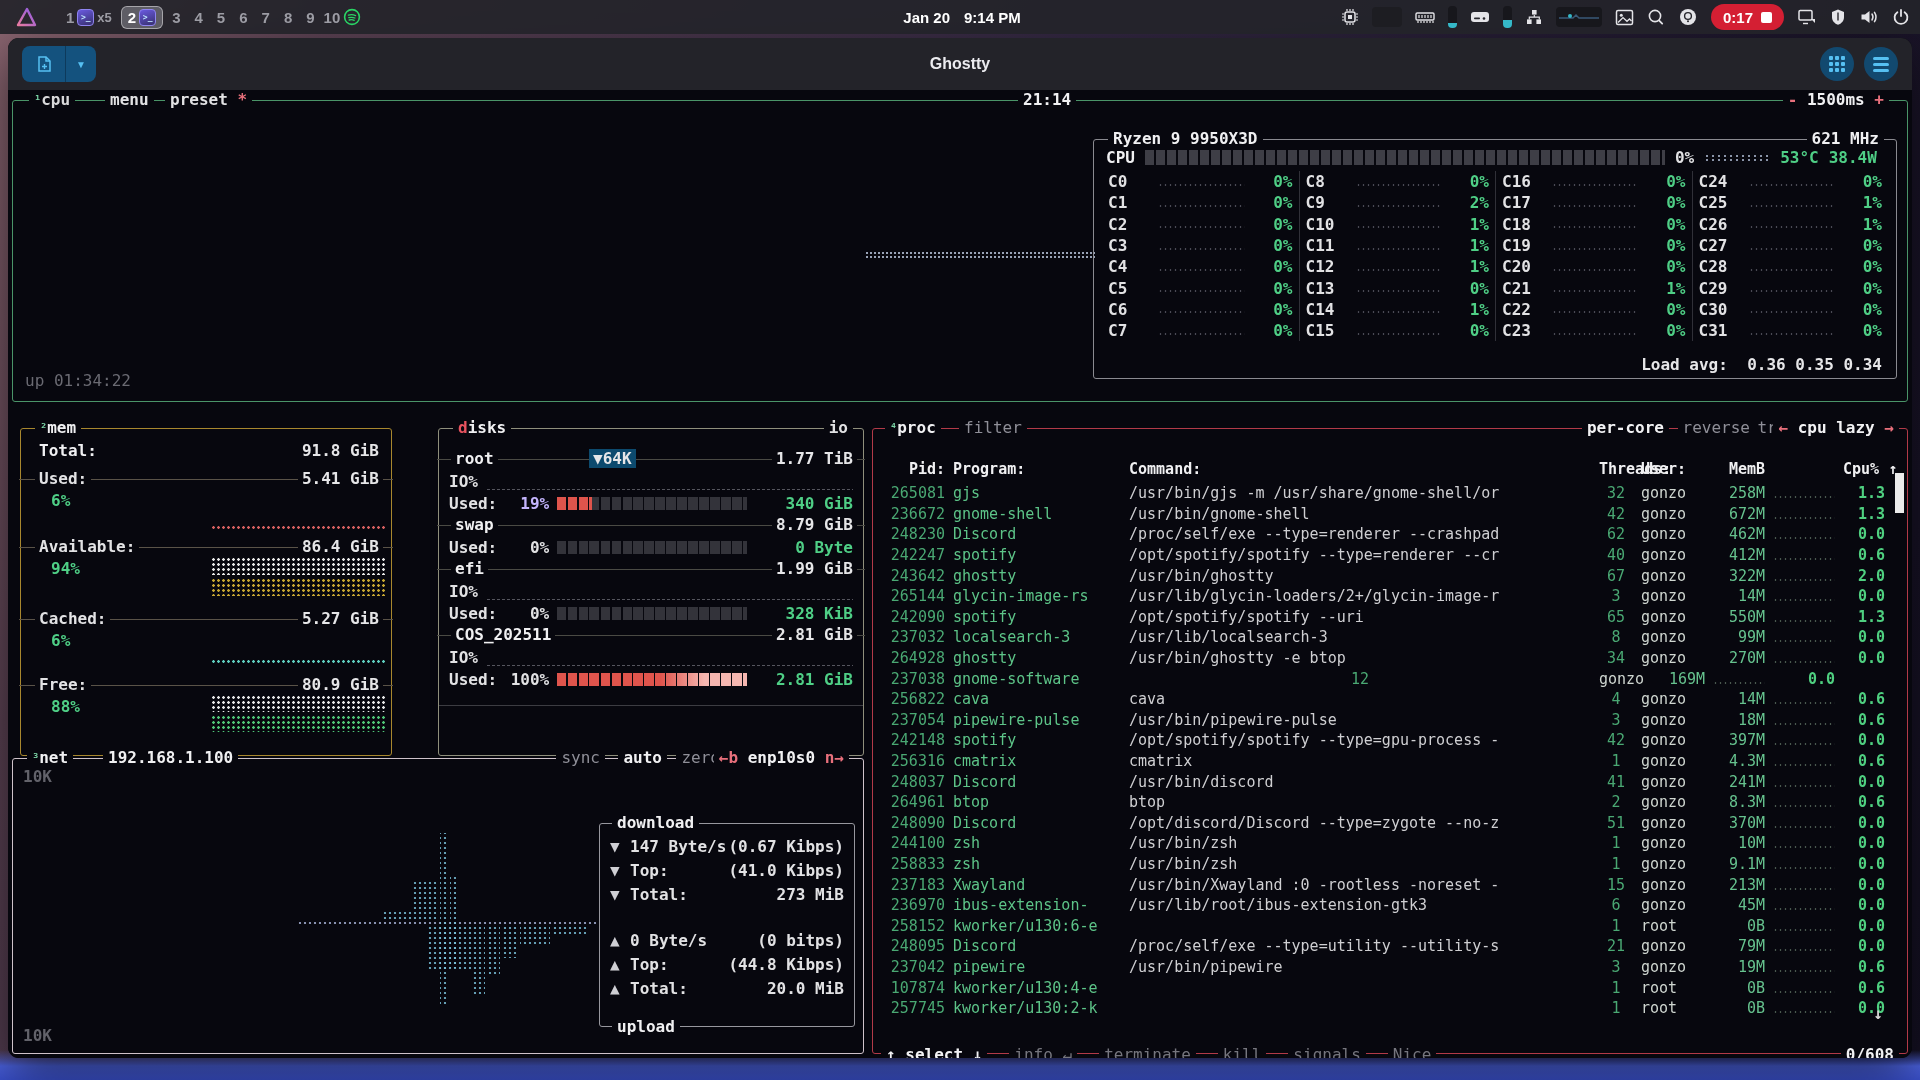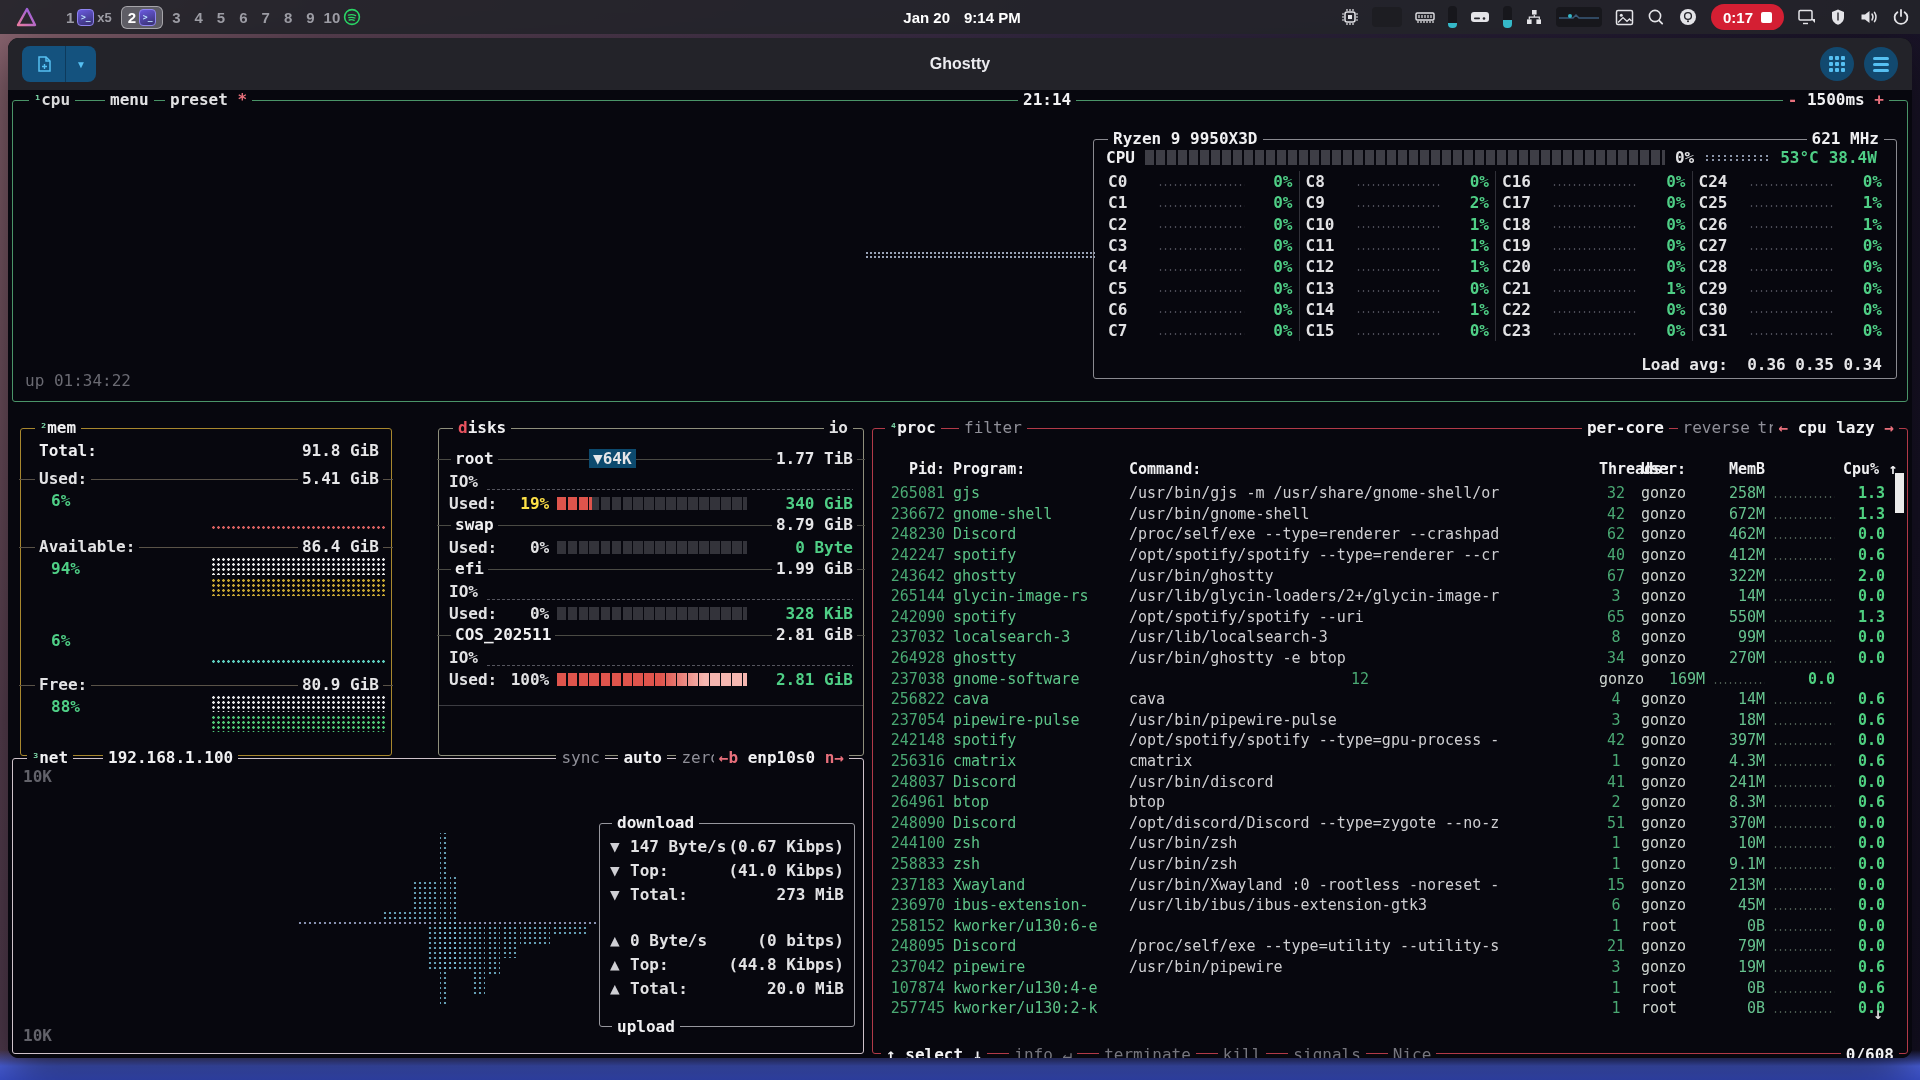--- a/index.html
+++ b/index.html
@@ -555,20 +555,24 @@
       <div class="dotblock" style="--c:#d86060; top:96px; height:5px"></div>
 
       <div class="mrow mline" style="top:108px">
         <span class="lab" style="color:#e2e2e4">Available:</span>
         <span class="val">86.4 GiB</span>
       </div>
       <span class="mpct" style="top:130px">94%</span>
       <div class="dotblock" style="--c:#e8e8e8; top:128px; height:18px"></div>
       <div class="dotblock" style="--c:#c8a832; top:149px; height:18px"></div>
 
+      <div class="mrow mline" style="top:180px">
+        <span class="lab" style="color:#e2e2e4">Cached:</span>
+        <span class="val">5.27 GiB</span>
+      </div>
       <span class="mpct" style="top:202px">6%</span>
       <div class="dotblock" style="--c:#5fd0c0; top:230px; height:5px"></div>
 
       <div class="mrow mline" style="top:246px">
         <span class="lab" style="color:#e2e2e4">Free:</span>
         <span class="val">80.9 GiB</span>
       </div>
       <span class="mpct" style="top:268px">88%</span>
       <div class="dotblock" style="--c:#e8e8e8; top:266px; height:17px"></div>
       <div class="dotblock" style="--c:#50c878; top:286px; height:17px"></div>
@@ -582,21 +586,21 @@
         <span class="dname" style="color:#f0f0f2">root</span>
         <span class="dmid">▼64K</span>
         <span class="dsize">1.77 TiB</span>
       </div>
       <div class="drow iorow" style="top:42px">
         <span style="color:#e2e2e4">IO%</span>
           <span class="iodots"></span>
       </div>
       <div class="drow usedrow" style="top:64px">
         <span style="color:#e2e2e4">Used:</span>
-        <span class="u-pct" style="color:#fde047">19%</span>
+        <span class="u-pct" style="color:#c4b5fd">19%</span>
         <span class="dbar">
             <span class="fill" style="width:19%"></span>
           </span>
         <span class="u-val">340 GiB</span>
       </div>
 
       <div class="drow dline" style="top:86px">
         <span class="dname" style="color:#f0f0f2">swap</span>
         <span class="dsize">8.79 GiB</span>
       </div>
@@ -937,21 +941,21 @@
           <span class="p-cmd">/usr/bin/Xwayland :0 -rootless -noreset -</span>
           <span class="p-thr">15</span>
           <span class="p-user">gonzo</span>
           <span class="p-mem">213M</span>
           <span class="p-dots"></span>
           <span class="p-cpu">0.0</span>
         </div>
           <div class="prow">
           <span class="p-pid">236970</span>
           <span class="p-prog">ibus-extension-</span>
-          <span class="p-cmd">/usr/lib/ibus/ibus-extension-gtk3</span>
+          <span class="p-cmd">/usr/lib/root/ibus-extension-gtk3</span>
           <span class="p-thr">6</span>
           <span class="p-user">gonzo</span>
           <span class="p-mem">45M</span>
           <span class="p-dots"></span>
           <span class="p-cpu">0.0</span>
         </div>
           <div class="prow">
           <span class="p-pid">258152</span>
           <span class="p-prog">kworker/u130:6-e</span>
           <span class="p-cmd"></span>

